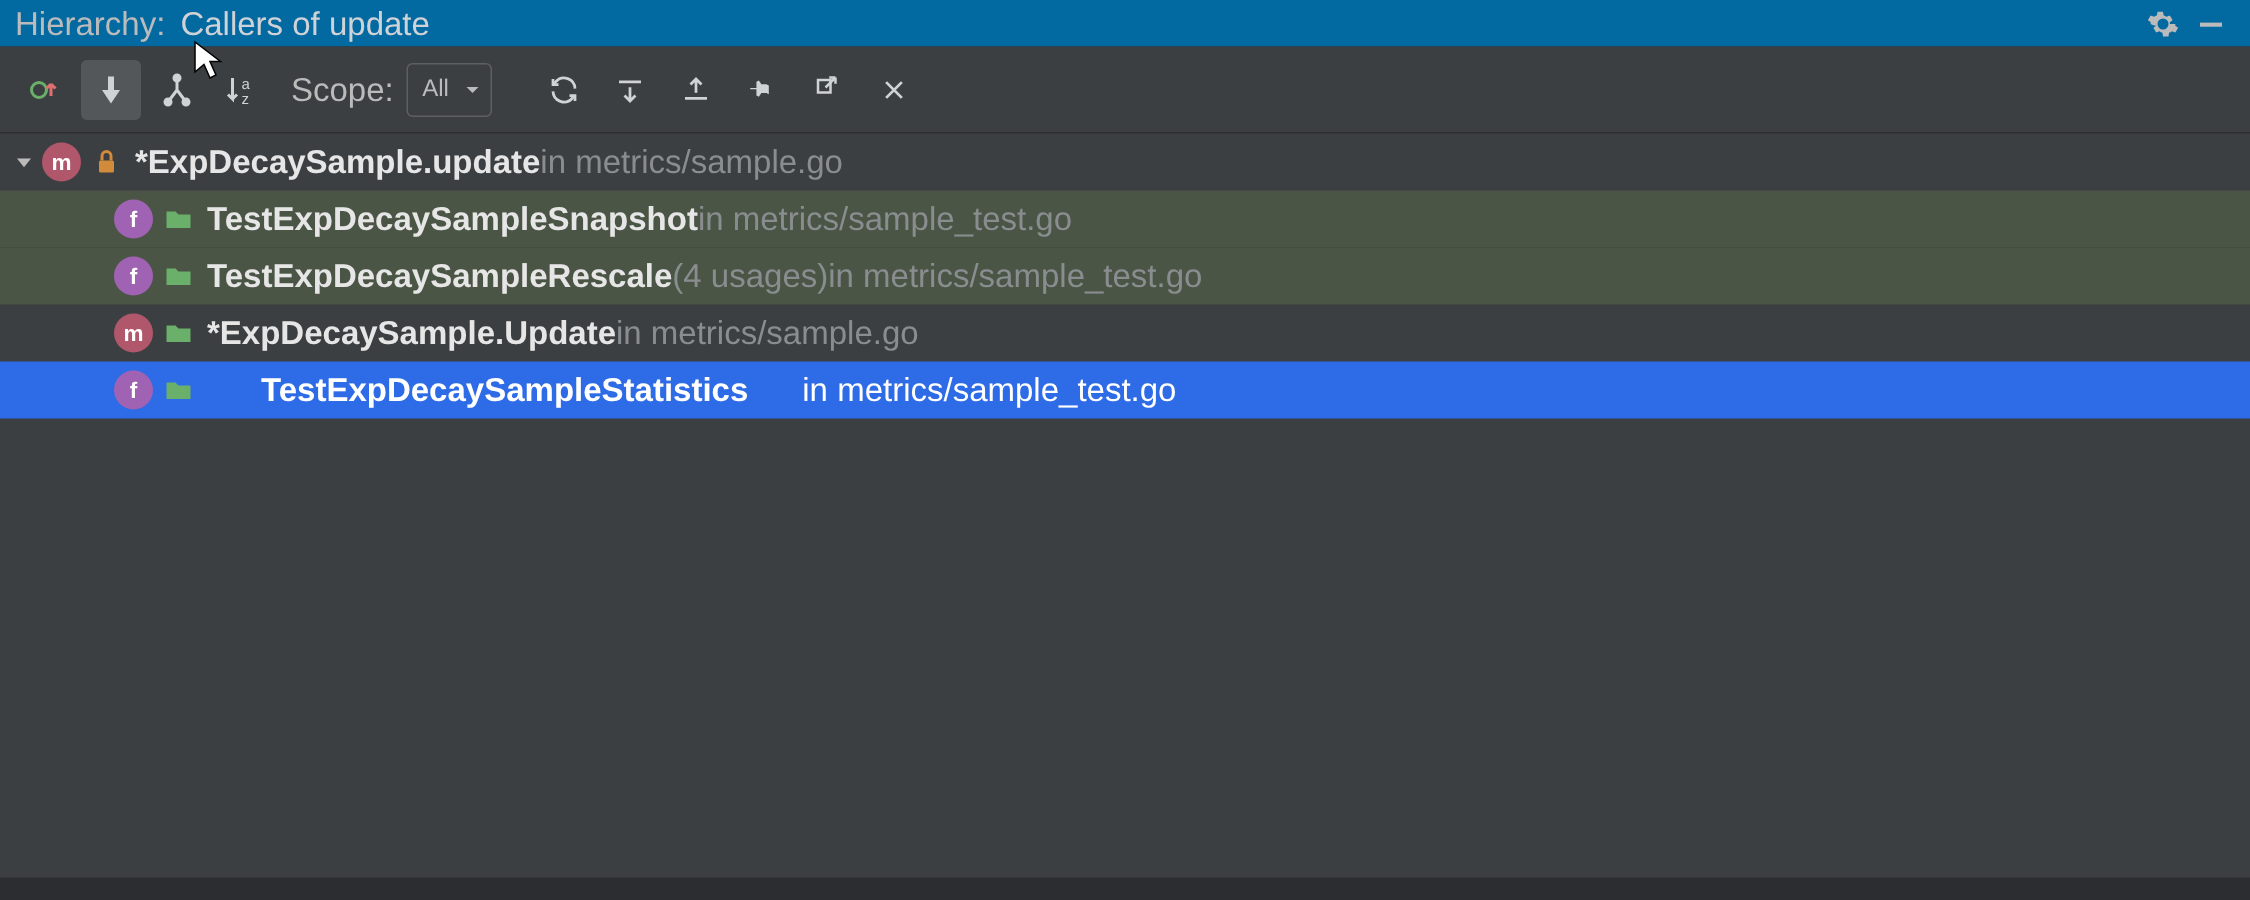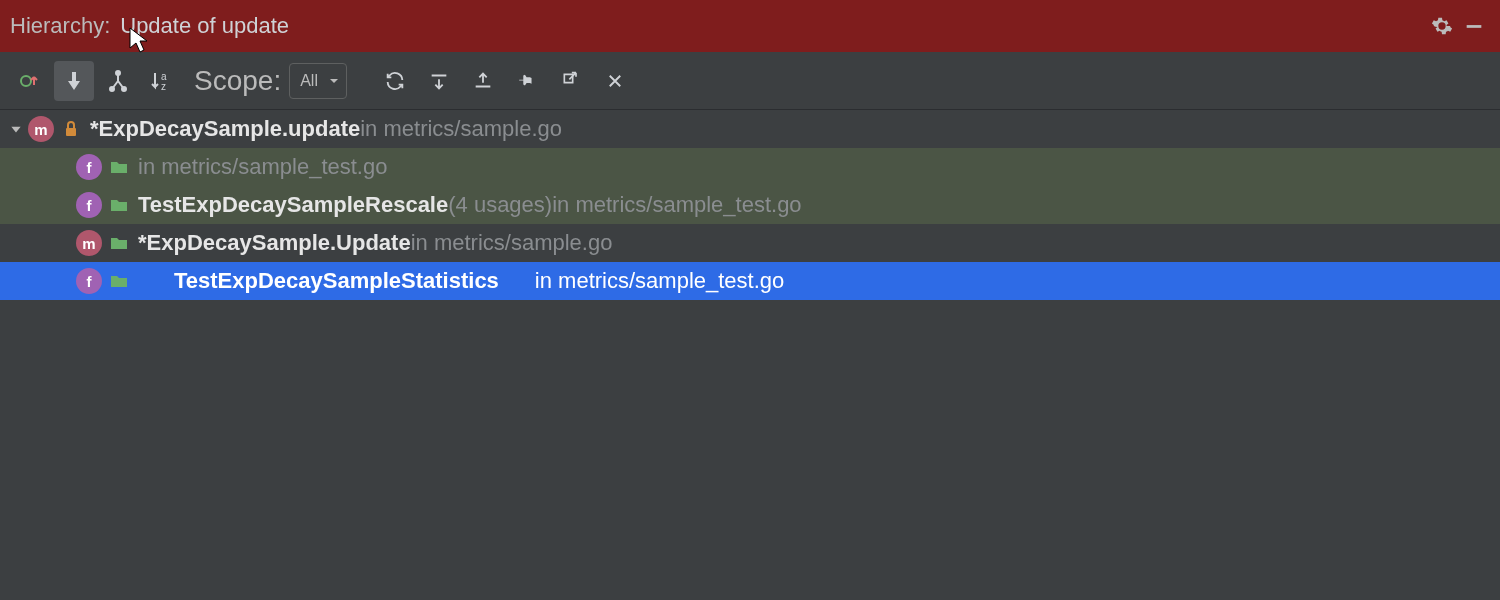--- a/index.html
+++ b/index.html
@@ -1,25 +1,25 @@
 <!DOCTYPE html>
 <html><head>
 <meta charset="utf-8">
 <style>
   * { box-sizing: border-box; margin: 0; padding: 0; }
   html, body { width: 1500px; height: 600px; background: #2b2d30; font-family: -apple-system, "Segoe UI", sans-serif; color: #bbbbbb; overflow: hidden; }
-  .titlebar { height: 52px; background: #7f1d1d; display: flex; align-items: center; padding: 0 10px; }
+  .titlebar { height: 31px; background: #0369a1; display: flex; align-items: center; padding: 0 10px; }
   .titlebar .title { font-size: 22px; color: #bbbbbb; }
   .titlebar .subtitle { color: #cfd2d6; }
   .titlebar .spacer { flex: 1; }
   .titlebar .iconbtn { width: 32px; height: 32px; display: flex; align-items: center; justify-content: center; color: #bbbbbb; }
   .toolbar { height: 58px; background: #3c3f41; display: flex; align-items: center; padding: 0 10px; gap: 4px; border-bottom: 1px solid #2b2d30; }
   .toolbtn { width: 40px; height: 40px; display: flex; align-items: center; justify-content: center; border-radius: 4px; color: #aeb0b2; }
   .toolbtn.active { background: #54575a; }
-  .scope-label { font-size: 28px; color: #bbbbbb; margin-left: 8px; margin-right: 4px; }
+  .scope-label { font-size: 22px; color: #bbbbbb; margin-left: 8px; margin-right: 4px; }
   .scope-select { height: 36px; border: 1px solid #5e6060; background: #3c3f41; color: #bbbbbb; border-radius: 4px; padding: 0 28px 0 10px; font-size: 16px; position: relative; display: flex; align-items: center; }
   .scope-select .caret { position: absolute; right: 6px; top: 50%; transform: translateY(-50%); }
   .tree { background: #3c3f41; height: calc(100% - 104px); overflow: hidden; }
   .row { height: 38px; display: flex; align-items: center; padding-left: 6px; font-size: 22px; white-space: nowrap; }
   .row.indent1 { padding-left: 76px; }
   .row .arrow { width: 20px; display: inline-flex; align-items: center; justify-content: center; color: #bbbbbb; margin-right: 2px; }
   .badge { width: 26px; height: 26px; border-radius: 50%; display: inline-flex; align-items: center; justify-content: center; font-size: 15px; font-weight: 600; color: #fff; margin-right: 6px; }
   .badge.m { background: #b0576c; }
   .badge.f { background: #a062b3; }
   .lockicon, .folder { display: inline-flex; width: 22px; align-items: center; justify-content: center; margin-right: 8px; }
@@ -30,21 +30,21 @@
   .row.hl-blue .name, .row.hl-blue .path { color: #ffffff; margin-left: 36px; }
   .cursor { position: absolute; left: 128px; top: 26px; pointer-events: none; }
   svg { display: block; }
 </style>
 </head>
 <body>
 
 <div class="titlebar">
   <span class="title">Hierarchy:</span>
   <span style="width:10px"></span>
-  <span class="title subtitle">Update of update</span>
+  <span class="title subtitle">Callers of update</span>
   <div class="spacer"></div>
   <div class="iconbtn">
     <svg width="22" height="22" viewBox="0 0 24 24" fill="#bbbbbb">
         <path d="M12 8a4 4 0 100 8 4 4 0 000-8zm9 4a7 7 0 01-.1 1.2l2.1 1.6-2 3.4-2.5-1a7 7 0 01-2.1 1.2l-.4 2.6h-4l-.4-2.6a7 7 0 01-2.1-1.2l-2.5 1-2-3.4 2.1-1.6A7 7 0 013 12a7 7 0 01.1-1.2L1 9.2l2-3.4 2.5 1a7 7 0 012.1-1.2L8 3h4l.4 2.6a7 7 0 012.1 1.2l2.5-1 2 3.4-2.1 1.6c.1.4.1.8.1 1.2z"></path>
       </svg>
   </div>
   <div class="iconbtn">
     <svg width="22" height="22" viewBox="0 0 24 24">
         <rect x="4" y="11" width="16" height="3" fill="#bbbbbb"></rect>
       </svg>
@@ -139,20 +139,21 @@
       <span class="name">*ExpDecaySample.update</span> 
       <span class="path">in metrics/sample.go</span>
     </div>
     <div class="row indent1 hl-green">
       <span class="badge f">f</span>
       <span class="folder">
         <svg width="18" height="16" viewBox="0 0 18 16">
           <path d="M1 3 h6 l2 2 h8 v9 H1 Z" fill="#6aaf6a"></path>
         </svg>
       </span>
+      <span class="name">TestExpDecaySampleSnapshot</span> 
       <span class="path">in metrics/sample_test.go</span>
     </div>
     <div class="row indent1 hl-green">
       <span class="badge f">f</span>
       <span class="folder">
         <svg width="18" height="16" viewBox="0 0 18 16">
           <path d="M1 3 h6 l2 2 h8 v9 H1 Z" fill="#6aaf6a"></path>
         </svg>
       </span>
       <span class="name">TestExpDecaySampleRescale</span> 

